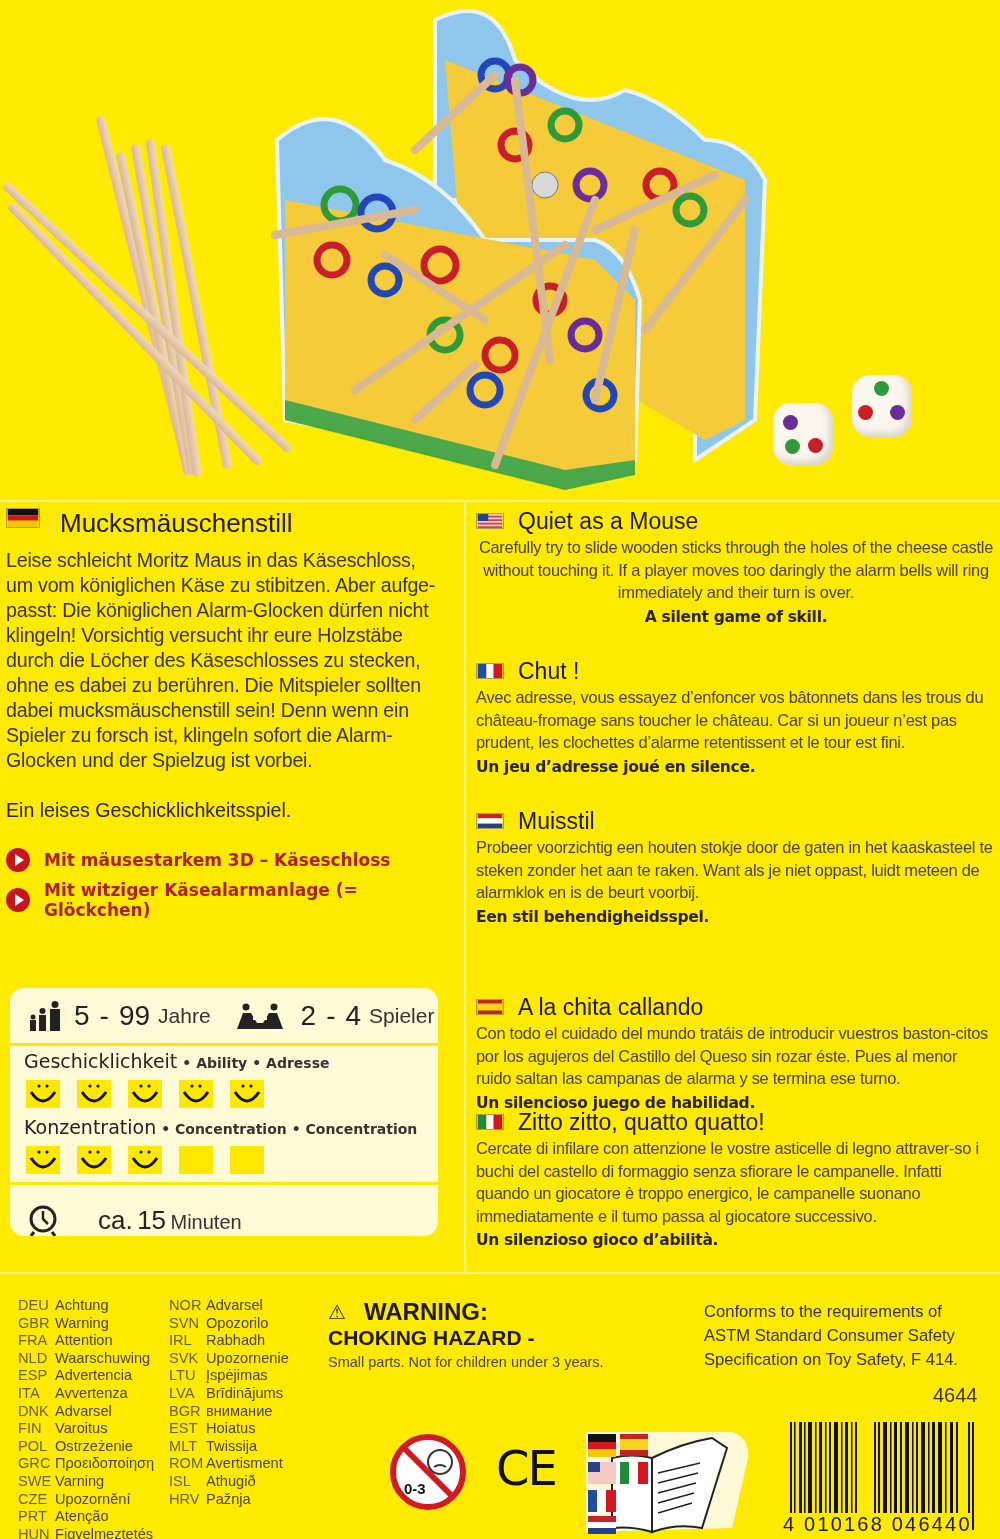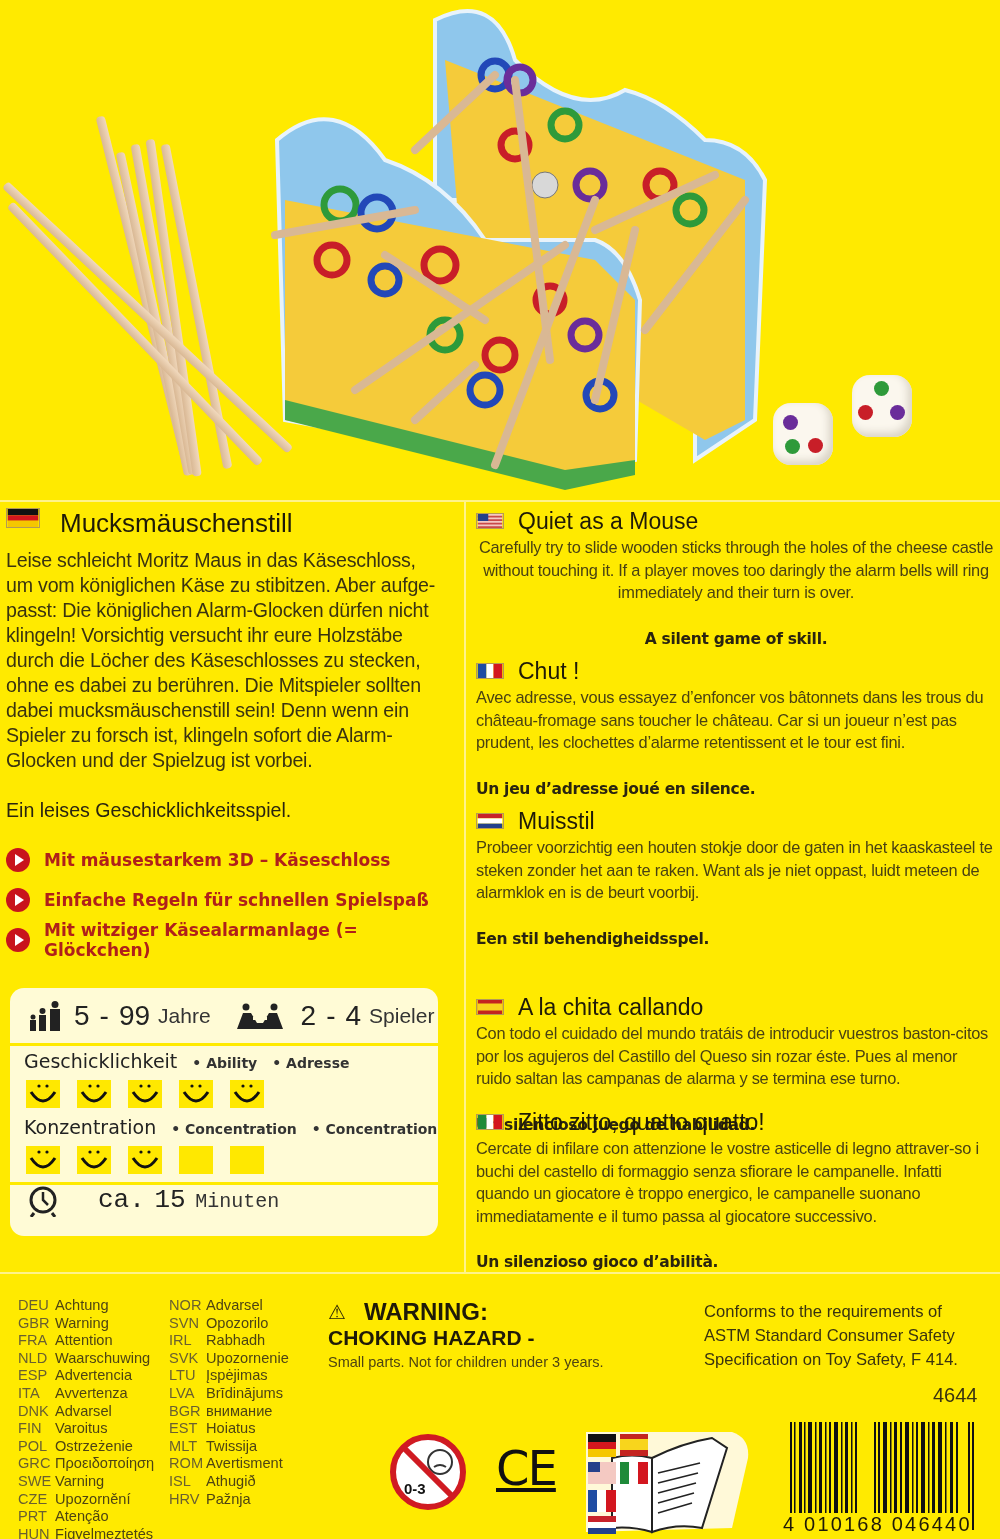--- a/index.html
+++ b/index.html
@@ -27,32 +27,32 @@
   .bullet-icon { width: 24px; height: 24px; border-radius: 50%; background: #c8141c; position: relative; flex: 0 0 24px; }
   .bullet-icon::after { content: ""; position: absolute; left: 9px; top: 6px; border-left: 9px solid #fff; border-top: 6px solid transparent; border-bottom: 6px solid transparent; }
 
   
   .card { position: absolute; left: 10px; top: 988px; width: 428px; height: 248px; background: #fffbd6; border-radius: 14px; overflow: hidden; }
   .card-row1 { height: 58px; display: flex; align-items: center; padding-left: 20px; font-family: "Liberation Sans", sans-serif; color: #222; border-bottom: 3px solid #ffea00; }
   .big-num { font-size: 28px; }
   .unit { font-size: 21px; color: #333; }
   .icon-svg { display: inline-block; vertical-align: middle; }
   .rating { padding: 4px 0 0 14px; }
-  .rating-label { font-family: "DejaVu Sans", sans-serif; font-size: 19px; color: #222; height: 28px; display: flex; align-items: baseline; gap: 15px; }
+  .rating-label { font-family: "DejaVu Sans", sans-serif; font-size: 19px; color: #222; height: 28px; display: flex; align-items: baseline; gap: 5px; }
   .rating-label small { font-size: 14px; font-weight: bold; color: #333; }
   .faces { display: flex; gap: 17px; margin: 2px 0 6px 2px; }
   .face { width: 34px; height: 28px; background: #ffe800; position: relative; }
   .face svg { position: absolute; left: 0; top: 0; }
-  .card-row3 { position: absolute; left: 0; top: 194px; width: 100%; height: 54px; border-top: 3px solid #ffea00; display: flex; align-items: flex-start; padding-left: 18px; font-family: Liberation Mono, monospace; color: #222; gap: 40px; }
+  .card-row3 { position: absolute; left: 0; top: 194px; width: 100%; height: 54px; border-top: 3px solid #ffea00; display: flex; align-items: flex-end; padding-left: 18px; font-family: Liberation Sans, sans-serif; color: #222; gap: 40px; }
 
   
   .lang { position: absolute; left: 476px; width: 520px; }
   .lang-title { display: flex; align-items: center; gap: 14px; font-family: "Liberation Sans", sans-serif; font-size: 23px; color: #1f1a08; height: 26px; }
   .lang-body { font-family: "Liberation Sans", sans-serif; font-size: 16.4px; line-height: 22.6px; color: #4a4212; margin-top: 2px; letter-spacing: -0.25px; }
-  .lang-tag { font-family: "DejaVu Sans", sans-serif; font-size: 15.5px; font-weight: bold; color: #2a2410; margin-top: 26px; letter-spacing: -0.3px; }
+  .lang-tag { font-family: "DejaVu Sans", sans-serif; font-size: 15.5px; font-weight: bold; color: #2a2410; margin-top: 4px; letter-spacing: -0.3px; }
 
   
   .warn-list { position: absolute; top: 1297px; font-family: "Liberation Sans", sans-serif; font-size: 14.6px; line-height: 17.6px; color: #4e4412; }
   .warn-row { display: flex; }
   .warn-code { width: 37px; color: #6a6030; }
   .warning-box { position: absolute; left: 328px; top: 1298px; font-family: "Liberation Sans", sans-serif; color: #1f1a08; }
   .warning-h1 { font-size: 24px; font-weight: bold; display: flex; align-items: center; gap: 18px; height: 28px; }
   .warning-h2 { font-size: 21px; font-weight: bold; height: 24px; }
   .warning-sub { font-size: 14.5px; color: #4e4412; margin-top: 4px; }
   .conforms { position: absolute; left: 704px; top: 1300px; font-family: "Liberation Sans", sans-serif; font-size: 16.6px; line-height: 24px; color: #3a3310; }
@@ -151,24 +151,20 @@
     <div>Glocken und der Spielzug ist vorbei.</div>
   </div>
   <div class="de-tag">Ein leises Geschicklichkeitsspiel.</div>
   <div class="bullets">
     <div class="bullet">
       <span class="bullet-icon"></span>
       <span>Mit mäusestarkem 3D – Käseschloss</span>
     </div>
     <div class="bullet">
       <span class="bullet-icon"></span>
-      <span>Einfache Regeln für schnellen Spielspaß</span>
-    </div>
-    <div class="bullet">
-      <span class="bullet-icon"></span>
       <span>Mit witziger Käsealarmanlage (= Glöckchen)</span>
     </div>
   </div>
 </section>
 
 <div class="card">
   <div class="card-row1">
     <svg class="icon-svg" width="34" height="30" viewBox="0 0 34 30">
       <rect x="0" y="19" width="6" height="11" fill="#222"></rect>
         <circle cx="3" cy="16" r="2.5" fill="#222"></circle>
@@ -482,21 +478,21 @@
 
 <div class="item-no">4644</div>
 
 <svg style="position:absolute;left:388px;top:1432px;" width="80" height="80" viewBox="0 0 80 80">
   <circle cx="40" cy="40" r="35" fill="#fff" stroke="#d01b22" stroke-width="6"></circle>
   <circle cx="52" cy="30" r="12" fill="none" stroke="#333" stroke-width="2"></circle>
   <path d="M46 35 Q52 31 58 35" stroke="#333" stroke-width="2" fill="none"></path>
   <text x="16" y="62" font-family="Liberation Sans, sans-serif" font-size="15" font-weight="bold" fill="#111">0-3</text>
   <line x1="16" y1="16" x2="64" y2="64" stroke="#d01b22" stroke-width="6"></line>
 </svg>
-<div style="position:absolute;left:496px;top:1440px;font-family:'DejaVu Sans',sans-serif;font-size:48px;color:#111;letter-spacing:-2px;text-decoration:underline;">CE</div>
+<div style="position:absolute;left:496px;top:1440px;font-family:'DejaVu Sans',sans-serif;font-size:48px;color:#111;letter-spacing:-2px;">CE</div>
 
 <svg style="position:absolute;left:582px;top:1428px;" width="170" height="108" viewBox="0 0 170 108">
   <path d="M4 4 L150 4 Q168 10 166 30 L150 100 L4 104 Z" fill="#fff9d8"></path>
   <path d="M70 30 Q100 15 130 10 L145 20 L120 100 Q95 95 70 104 Z" fill="#fff" stroke="#222" stroke-width="2"></path>
   <path d="M30 30 Q50 25 70 30 L70 104 Q50 98 30 100 Z" fill="#fff" stroke="#222" stroke-width="2"></path>
   <g stroke="#222" stroke-width="1.5">
     <line x1="76" y1="45" x2="118" y2="35"></line>
       <line x1="76" y1="55" x2="116" y2="45"></line>
       <line x1="76" y1="65" x2="114" y2="55"></line>
       <line x1="76" y1="75" x2="112" y2="65"></line>

